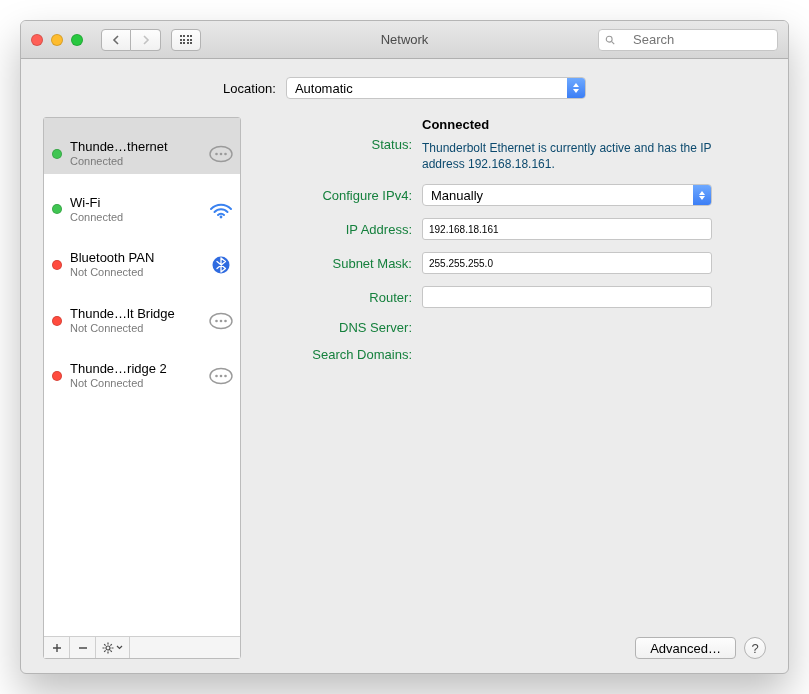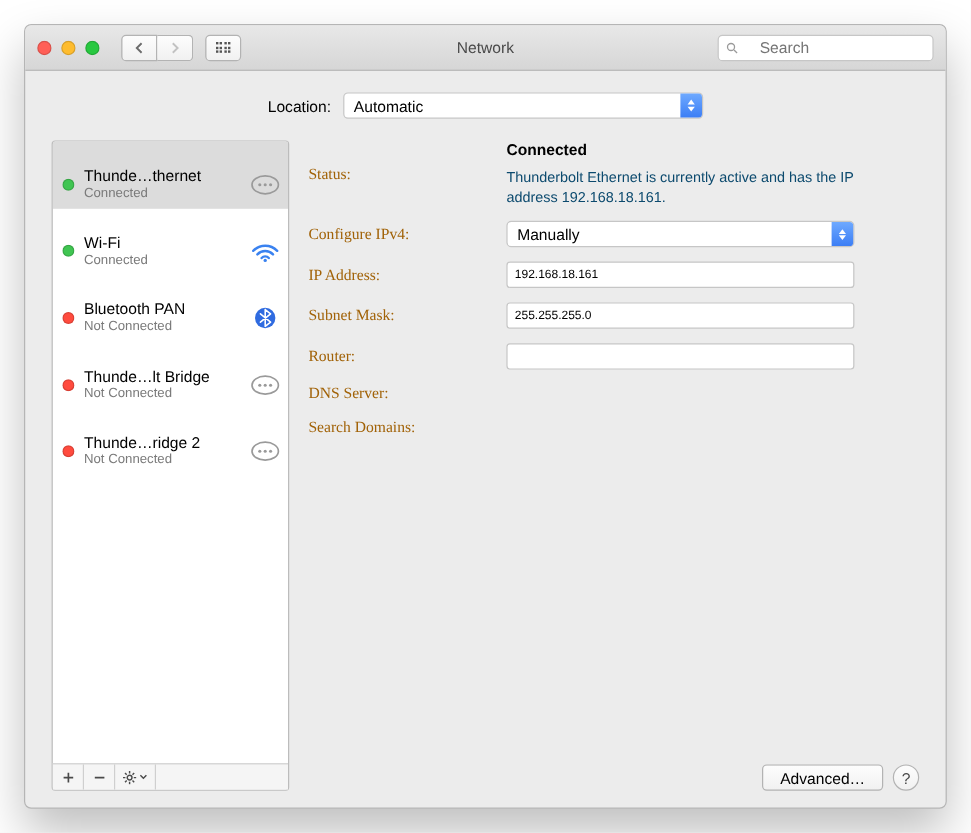--- a/index.html
+++ b/index.html
@@ -125,21 +125,21 @@
   }
   .sb-btn {
     width:26px; border-right:1px solid #cfcfcf;
     display:flex; align-items:center; justify-content:center; font-size:14px; color:#4a4a4a;
   }
   .detail { flex:1; display:flex; flex-direction:column; }
   .form {
     display:grid; grid-template-columns: 155px 1fr; column-gap:10px; row-gap:12px;
     align-items:center;
   }
-  .form .lab { text-align:left; font-size:13px; color:#a16207;font-family:Liberation Serif, serif; }
+  .form .lab { text-align:right; font-size:13px; color:#15803d; }
   .status-val { font-weight:600; }
   .status-desc { font-size:12px; color:#0c4a6e; line-height:1.35; margin-top:8px; max-width:290px; }
   .text-field {
     height:22px; width:290px;
     background:#fff; border:1px solid #c6c6c6; border-radius:3px;
     padding:0 6px; font-size:10px; outline:none;
   }
   .detail-bottom {
     margin-top:auto; display:flex; justify-content:flex-end; align-items:center; gap:8px;
   }

